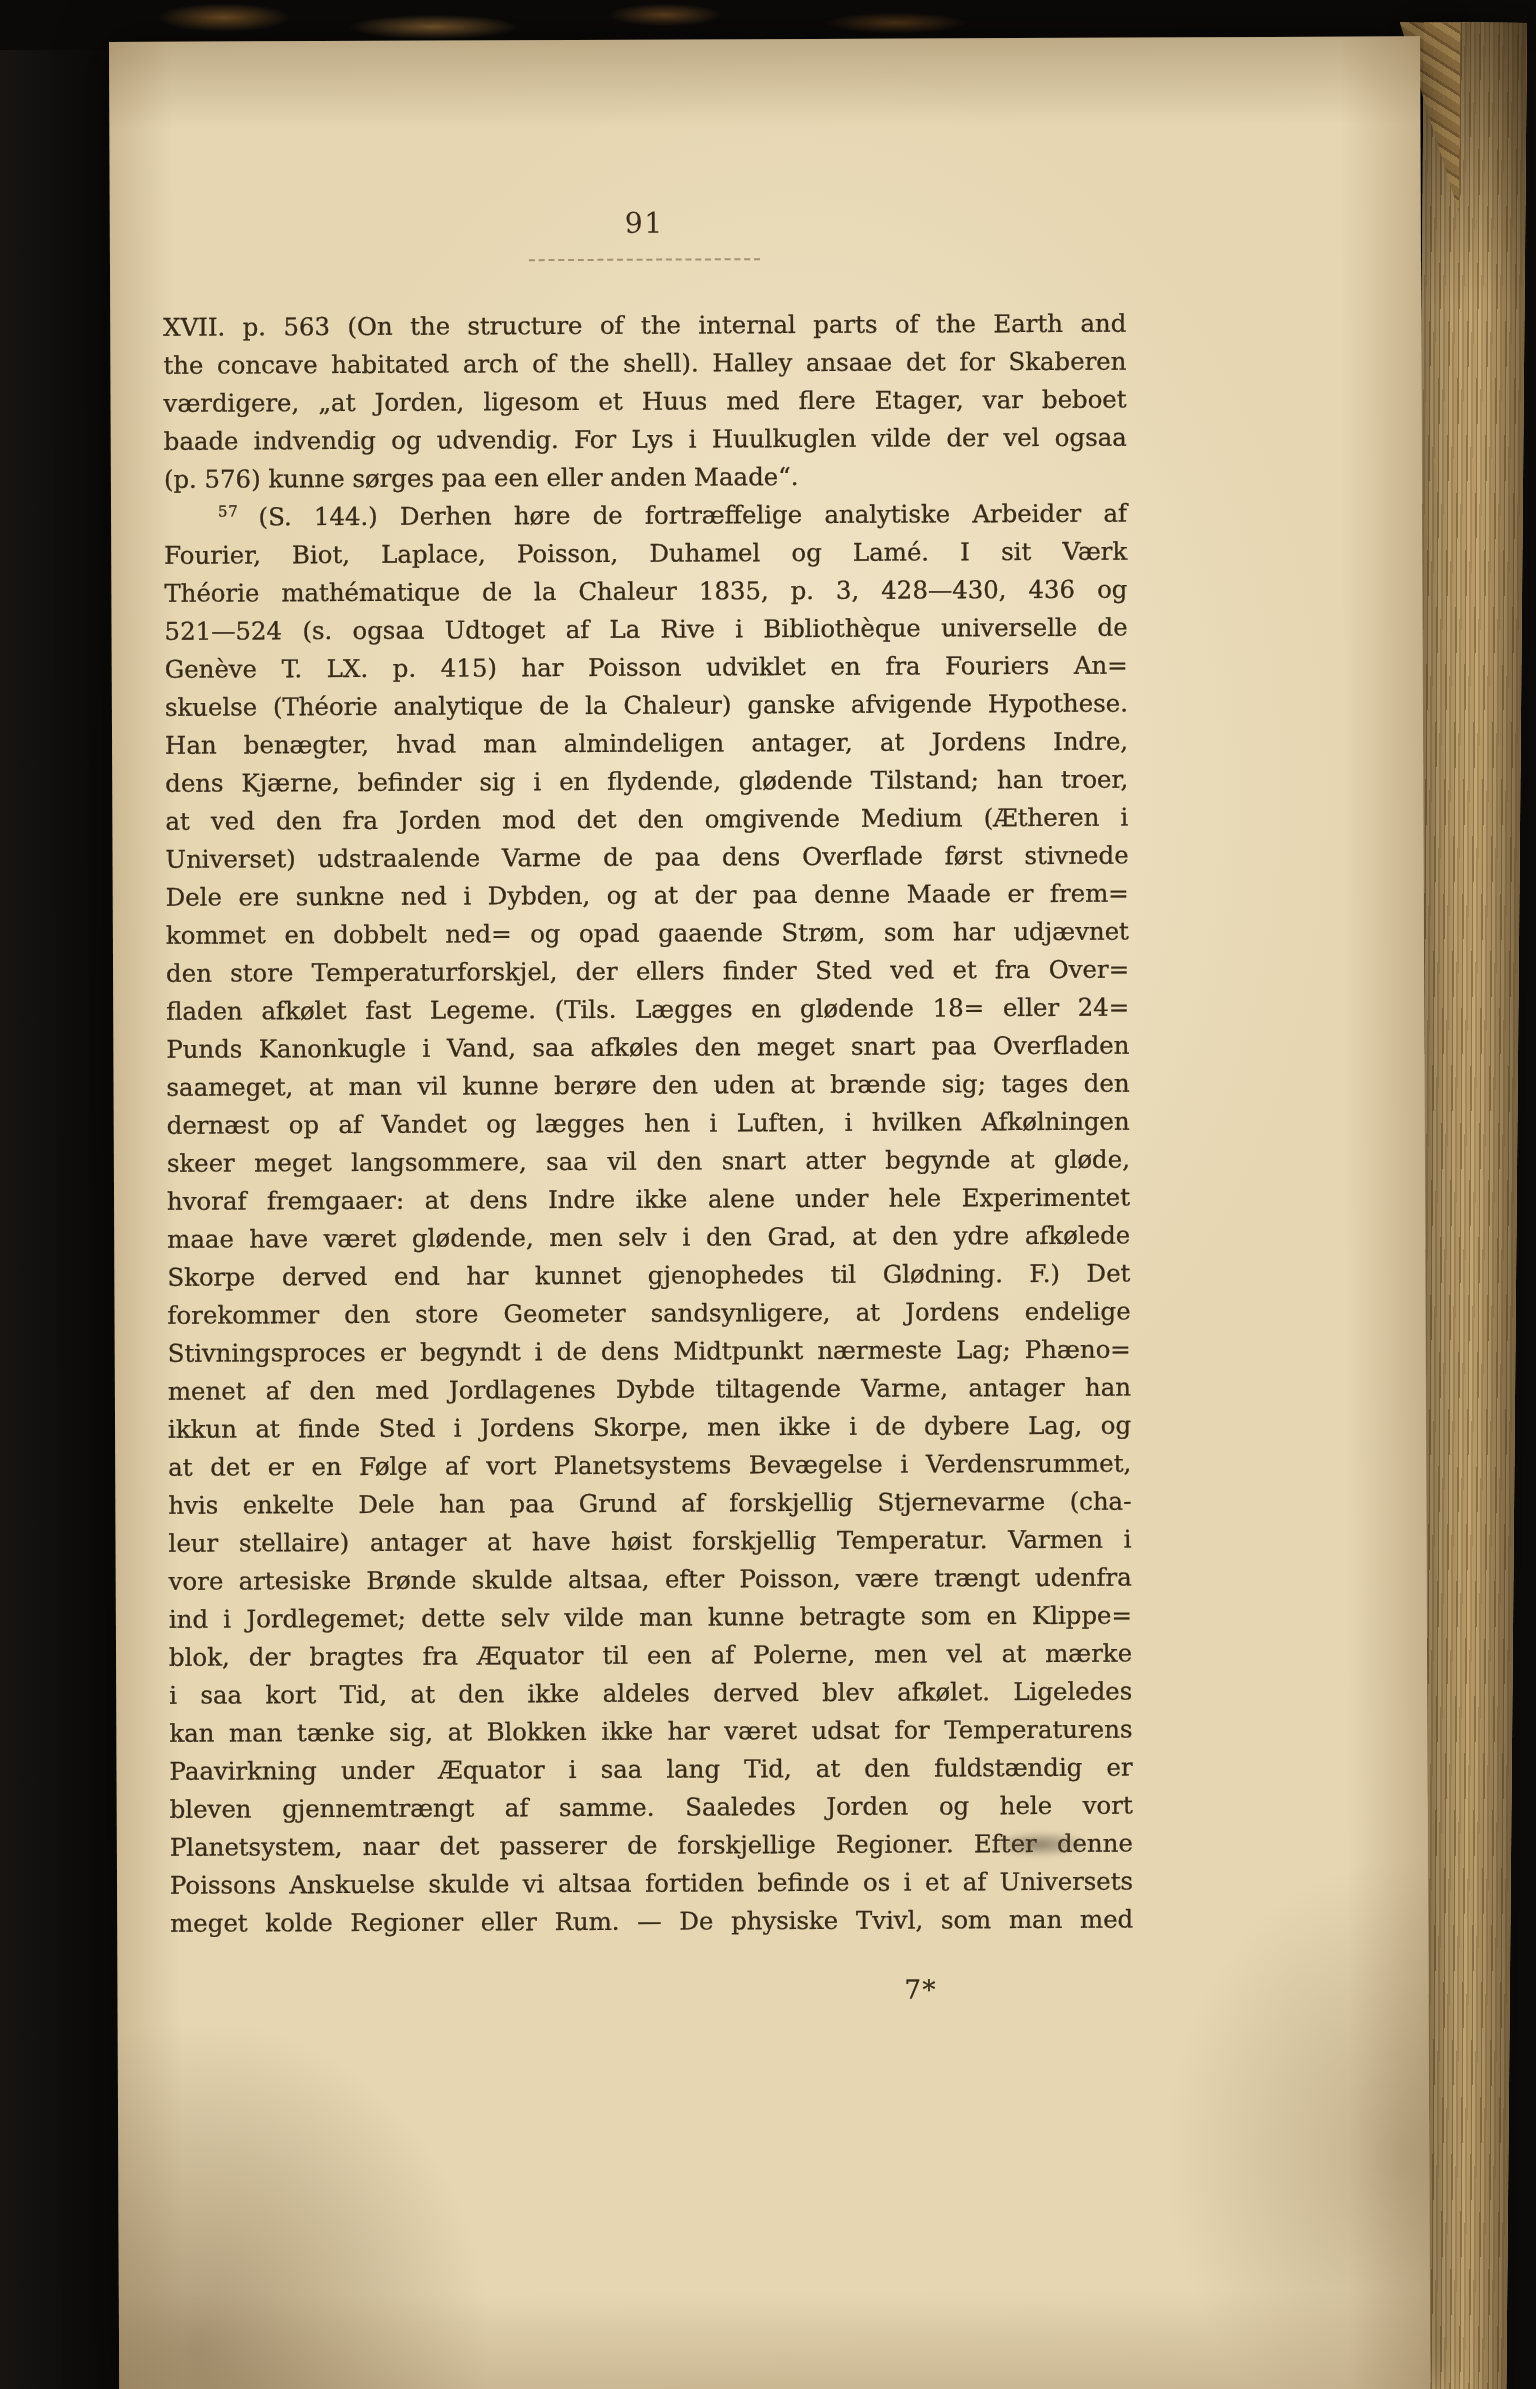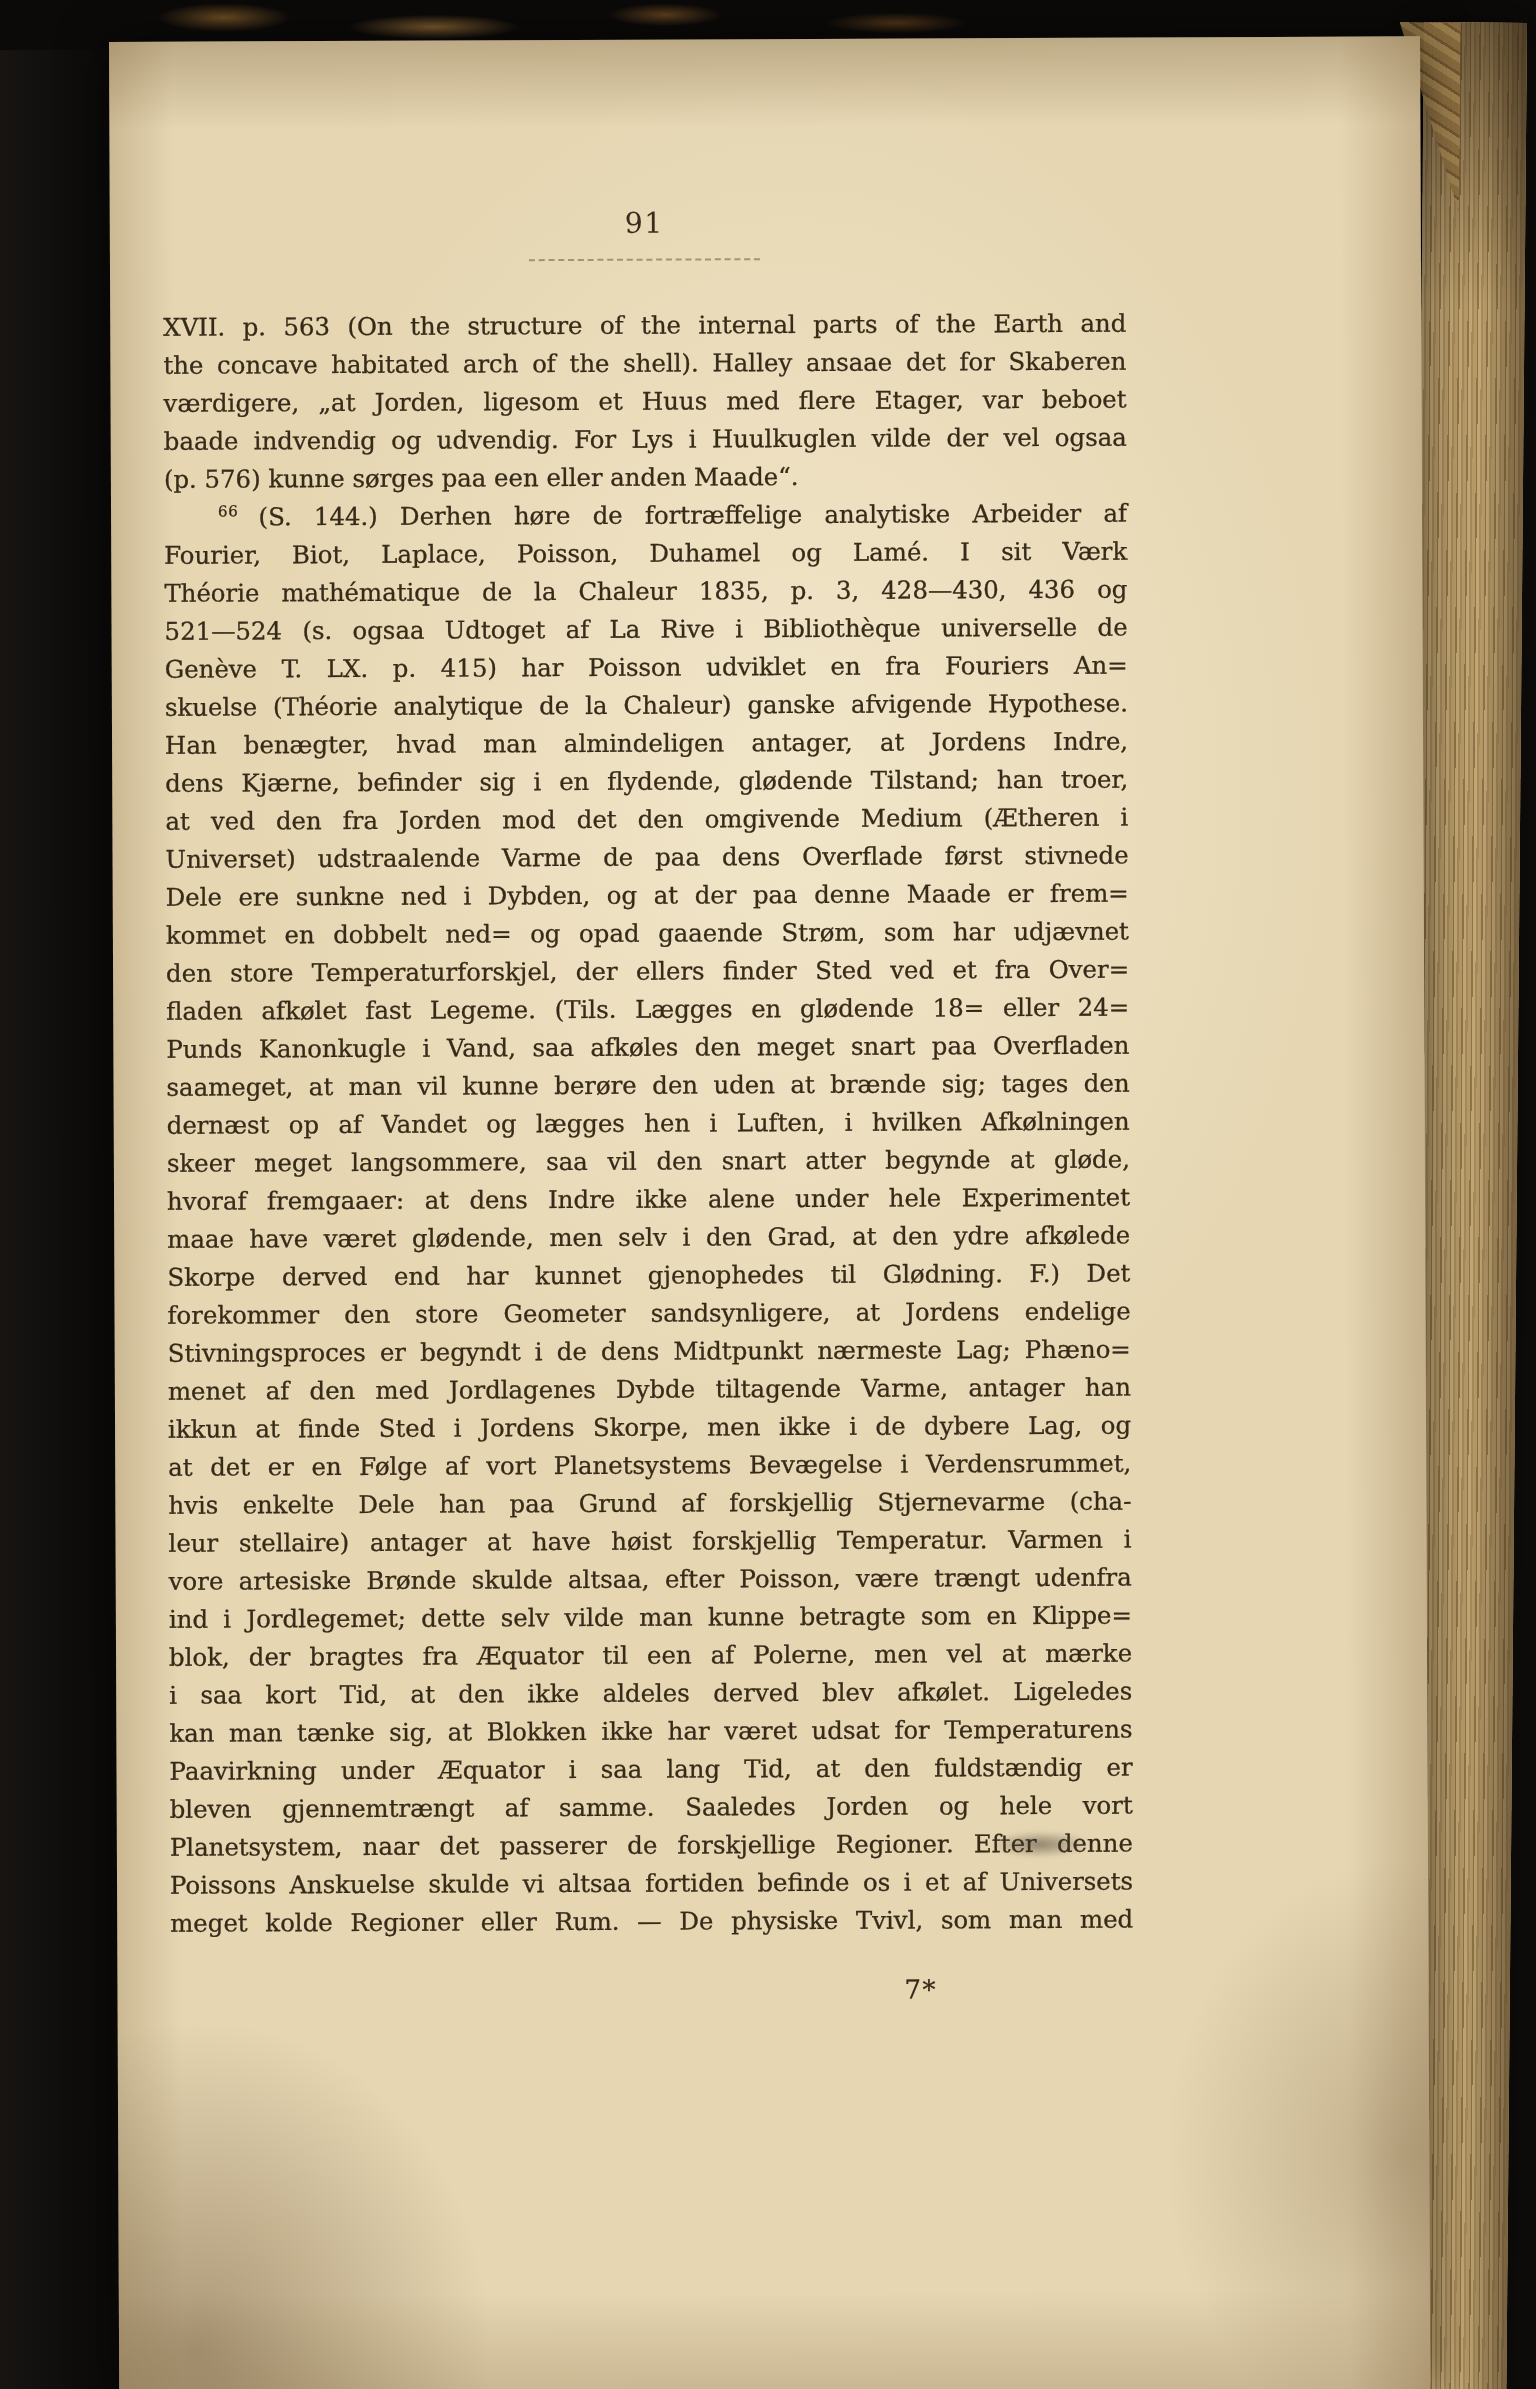--- a/index.html
+++ b/index.html
@@ -84,21 +84,21 @@
   </div>
   <div class="page">
     <div class="page-number">91</div>
     <div class="page-number-rule"></div>
     <div class="text-block" id="text-block">
         <div class="text-line">XVII. p. 563 (On the structure of the internal parts of the Earth and</div>
         <div class="text-line">the concave habitated arch of the shell). Halley ansaae det for Skaberen</div>
         <div class="text-line">værdigere, „at Jorden, ligesom et Huus med flere Etager, var beboet</div>
         <div class="text-line">baade indvendig og udvendig. For Lys i Huulkuglen vilde der vel ogsaa</div>
         <div class="text-line no-fill">(p. 576) kunne sørges paa een eller anden Maade“.</div>
-        <div class="text-line indent"><sup>66 </sup>(S. 144.) Derhen høre de fortræffelige analytiske Arbeider af</div>
+        <div class="text-line indent"><sup>57 </sup>(S. 144.) Derhen høre de fortræffelige analytiske Arbeider af</div>
         <div class="text-line">Fourier, Biot, Laplace, Poisson, Duhamel og Lamé. I sit Værk</div>
         <div class="text-line">Théorie mathématique de la Chaleur 1835, p. 3, 428—430, 436 og</div>
         <div class="text-line">521—524 (s. ogsaa Udtoget af La Rive i Bibliothèque universelle de</div>
         <div class="text-line">Genève T. LX. p. 415) har Poisson udviklet en fra Fouriers An=</div>
         <div class="text-line">skuelse (Théorie analytique de la Chaleur) ganske afvigende Hypothese.</div>
         <div class="text-line">Han benægter, hvad man almindeligen antager, at Jordens Indre,</div>
         <div class="text-line">dens Kjærne, befinder sig i en flydende, glødende Tilstand; han troer,</div>
         <div class="text-line">at ved den fra Jorden mod det den omgivende Medium (Ætheren i</div>
         <div class="text-line">Universet) udstraalende Varme de paa dens Overflade først stivnede</div>
         <div class="text-line">Dele ere sunkne ned i Dybden, og at der paa denne Maade er frem=</div>

